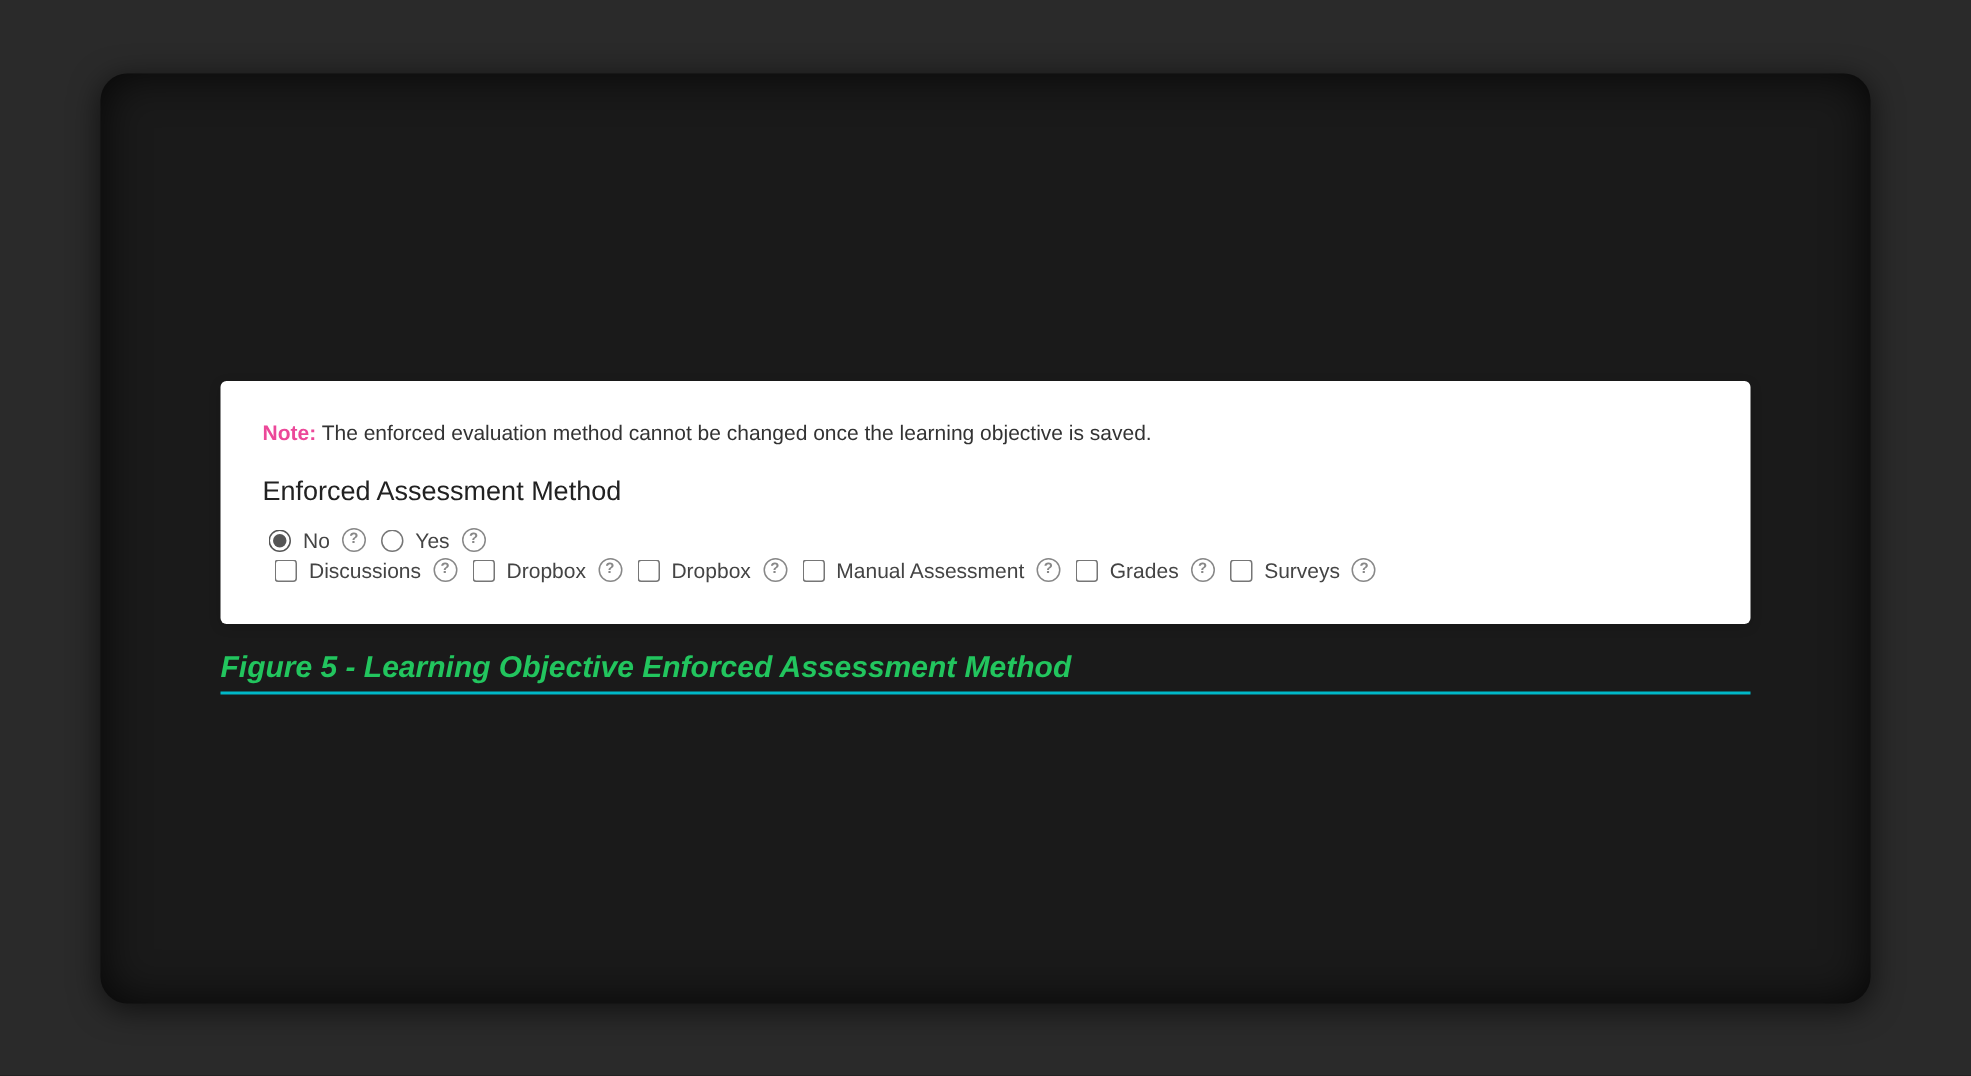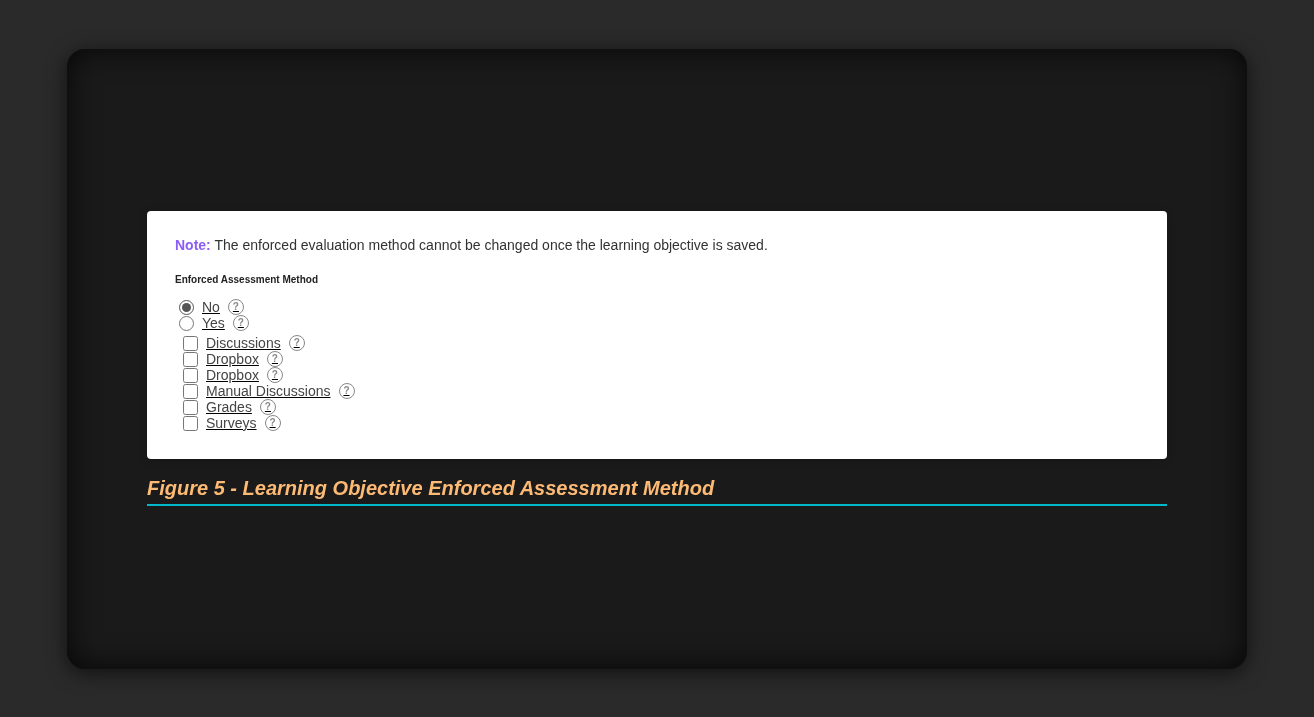--- a/index.html
+++ b/index.html
@@ -40,36 +40,36 @@
     }
 
     .note-line {
       font-size: 14px;
       color: #333;
       margin-bottom: 18px;
       line-height: 1.5;
     }
 
     .note-label {
-      color: #8b5cf6;
+      color: #ec4899;
       font-weight: bold;
     }
 
     .section-title {
-      font-size: 10px;
-      font-weight: bold;
+      font-size: 18px;
+      font-weight: normal;
       color: #222;
       margin-bottom: 14px;
     }
 
     .radio-group, .checkbox-group {
       display: flex;
-      flex-direction: column;
+      flex-direction: row;
+      gap: 10px;
       margin-left: 4px;
-      text-decoration: underline;
     }
 
     .radio-item, .checkbox-item {
       display: flex;
       align-items: center;
       gap: 8px;
       font-size: 14px;
       color: #444;
     }
 
@@ -98,21 +98,21 @@
       cursor: pointer;
       line-height: 1;
     }
 
     .checkbox-options {
       margin-top: 4px;
       margin-left: 8px;
     }
 
     .caption {
-      color: #fdba74;
+      color: #22c55e;
       font-size: 20px;
       font-weight: bold;
       margin-top: 18px;
       text-align: left;
       width: 1020px;
       font-style: italic;
     }
 
     .divider-line {
       width: 1020px;
@@ -162,21 +162,21 @@
       </label>
 
       <label class="checkbox-item">
         <input type="checkbox" style="">
         <span>Dropbox</span>
         <span class="help-icon">?</span>
       </label>
 
       <label class="checkbox-item">
         <input type="checkbox" style="">
-        <span>Manual Discussions</span>
+        <span>Manual Assessment</span>
         <span class="help-icon">?</span>
       </label>
 
       <label class="checkbox-item">
         <input type="checkbox" style="">
         <span>Grades</span>
         <span class="help-icon">?</span>
       </label>
 
       <label class="checkbox-item">

